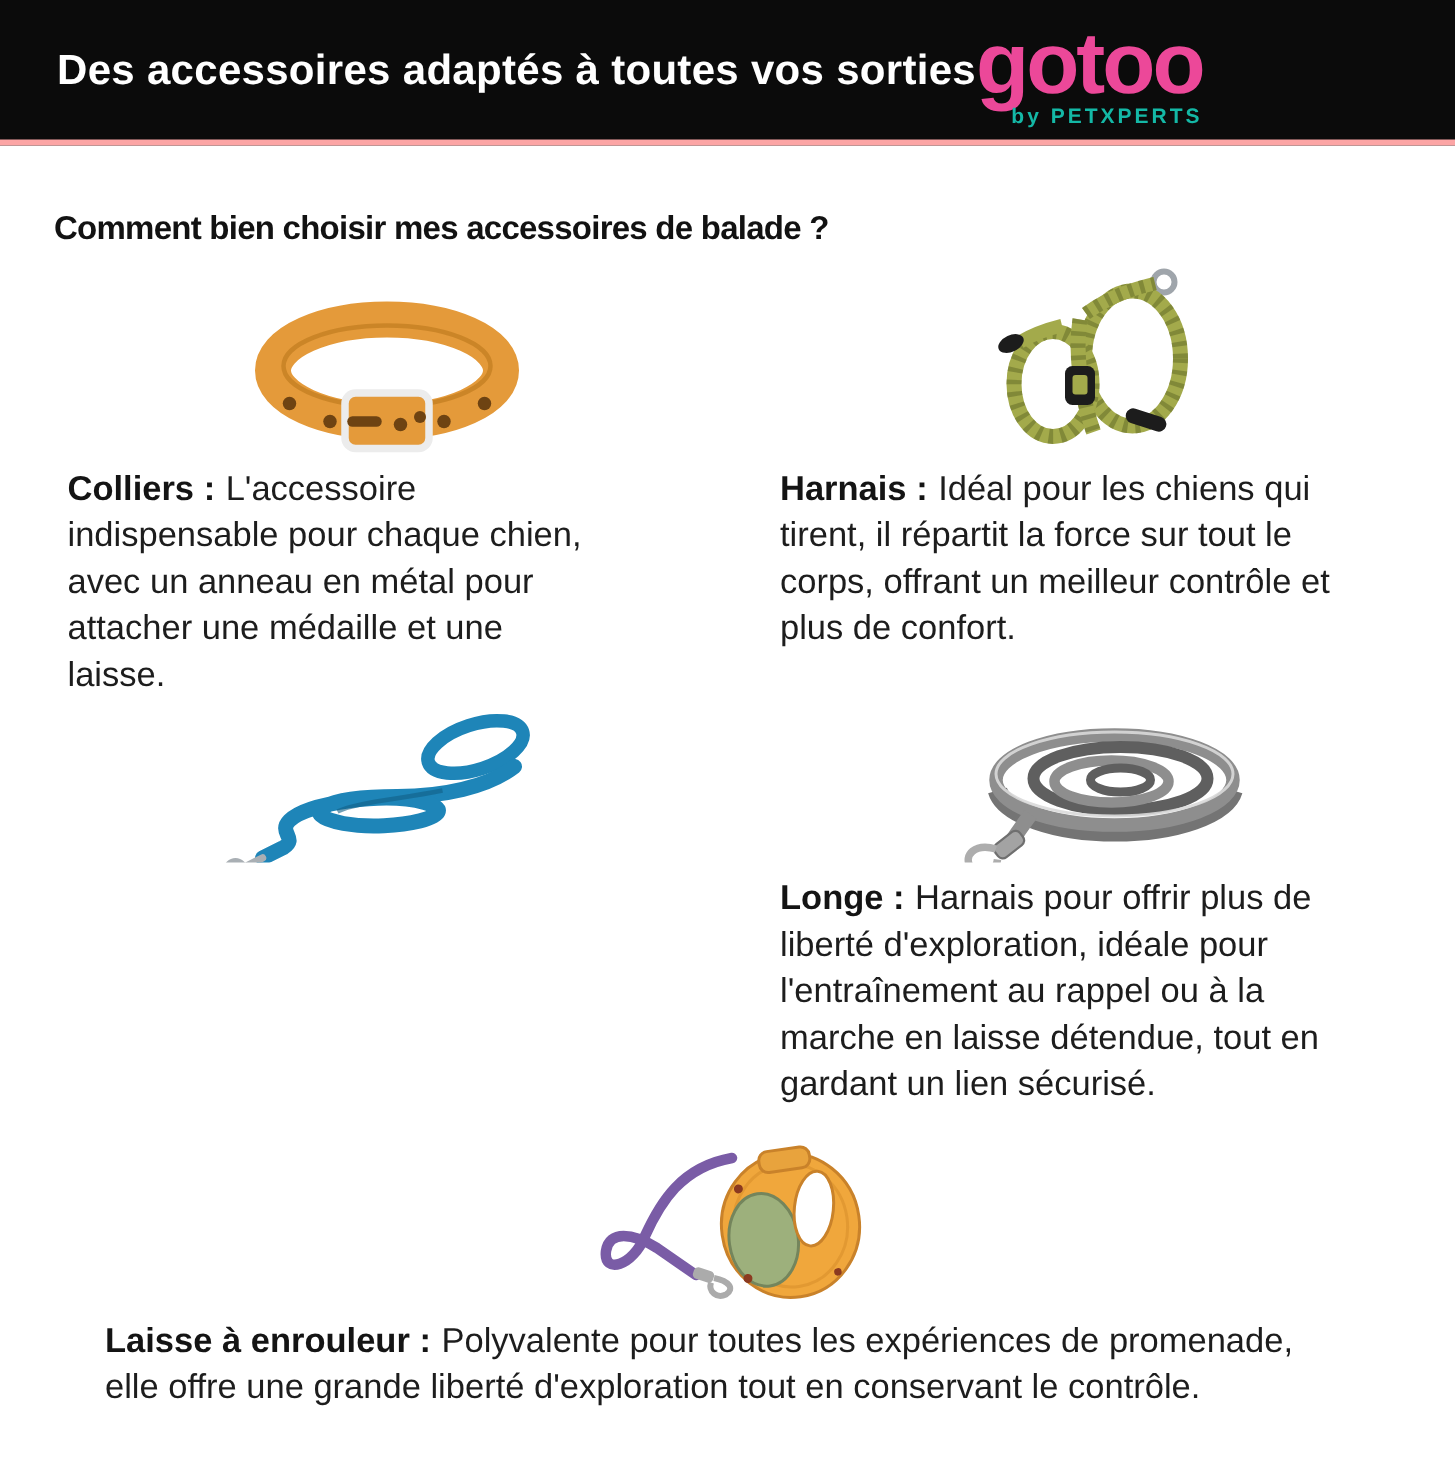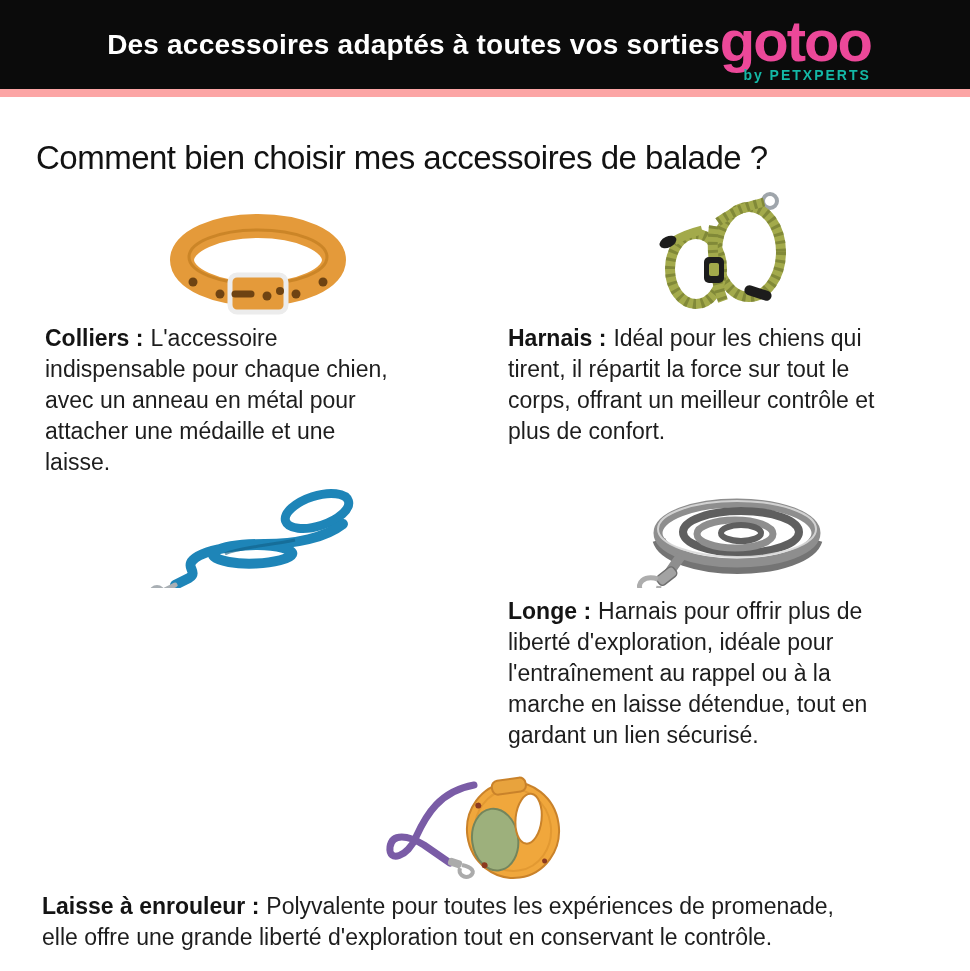--- a/index.html
+++ b/index.html
@@ -2,39 +2,39 @@
 <html><head>
 <meta charset="utf-8">
 <style>
   html,body{margin:0;padding:0;background:#ffffff;}
   .page{
     width:970px;height:971px;background:#ffffff;overflow:hidden;position:relative;
     font-family:"Liberation Sans", sans-serif;color:#1d1d1d;box-sizing:border-box;
   }
   
   .topbar{
-    height:97px;background:#0b0b0b;display:flex;align-items:center;justify-content:center;
-    padding:0 30px 0 38px;box-sizing:border-box;border-bottom:8px solid #fca5a5;
+    height:97px;background:#0b0b0b;display:flex;align-items:center;justify-content:flex-start;
+    padding:0 30px 0 38px;box-sizing:border-box;border-bottom:4px solid #fca5a5;
   }
   .topbar-text{color:#ffffff;font-size:28px;font-weight:bold;letter-spacing:.2px;white-space:nowrap;}
   .logo{text-align:right;line-height:1;transform:translateY(2px);}
   .logo-main{font-size:58px;font-weight:800;color:#ec4899;letter-spacing:-2px;}
   .logo-sub{font-size:14px;font-weight:bold;color:#14b8a6;letter-spacing:2px;margin-top:-2px;}
   
-  .title{margin:42px 36px 0;font-size:33px;font-weight:400;color:#121212;letter-spacing:-.5px;line-height:1.15;}
+  .title{margin:42px 36px 0;font-size:22px;font-weight:700;color:#121212;letter-spacing:-.5px;line-height:1.15;}
   
-  .grid{display:grid;grid-template-columns:425px 1fr;column-gap:38px;padding:12px 25px 0 45px;}
+  .grid{display:grid;grid-template-columns:425px 1fr;column-gap:50px;padding:12px 25px 0 45px;}
   .iconbox{display:flex;justify-content:center;align-items:flex-end;}
   .r1{height:126px;}
   .r2{height:100px;margin-top:10px;}
   .desc{margin:8px 0 0;font-size:23px;line-height:31px;font-weight:500;white-space:pre-line;color:#1d1d1d;}
   .lbl{font-weight:800;margin-right:7px;color:#141414;}
   .cell-laisse .lbl{display:block;margin-right:0;}
   
-  .bottom{margin-top:22px;}
+  .bottom{margin-top:22px;padding-left:28px;}
   .bottom .iconbox{height:110px;}
   .bottom .desc{margin:8px 40px 0 42px;}
   svg{display:block;}
 </style>
 </head>
 <body>
 
 <div class="page">
 
   <header class="topbar">

